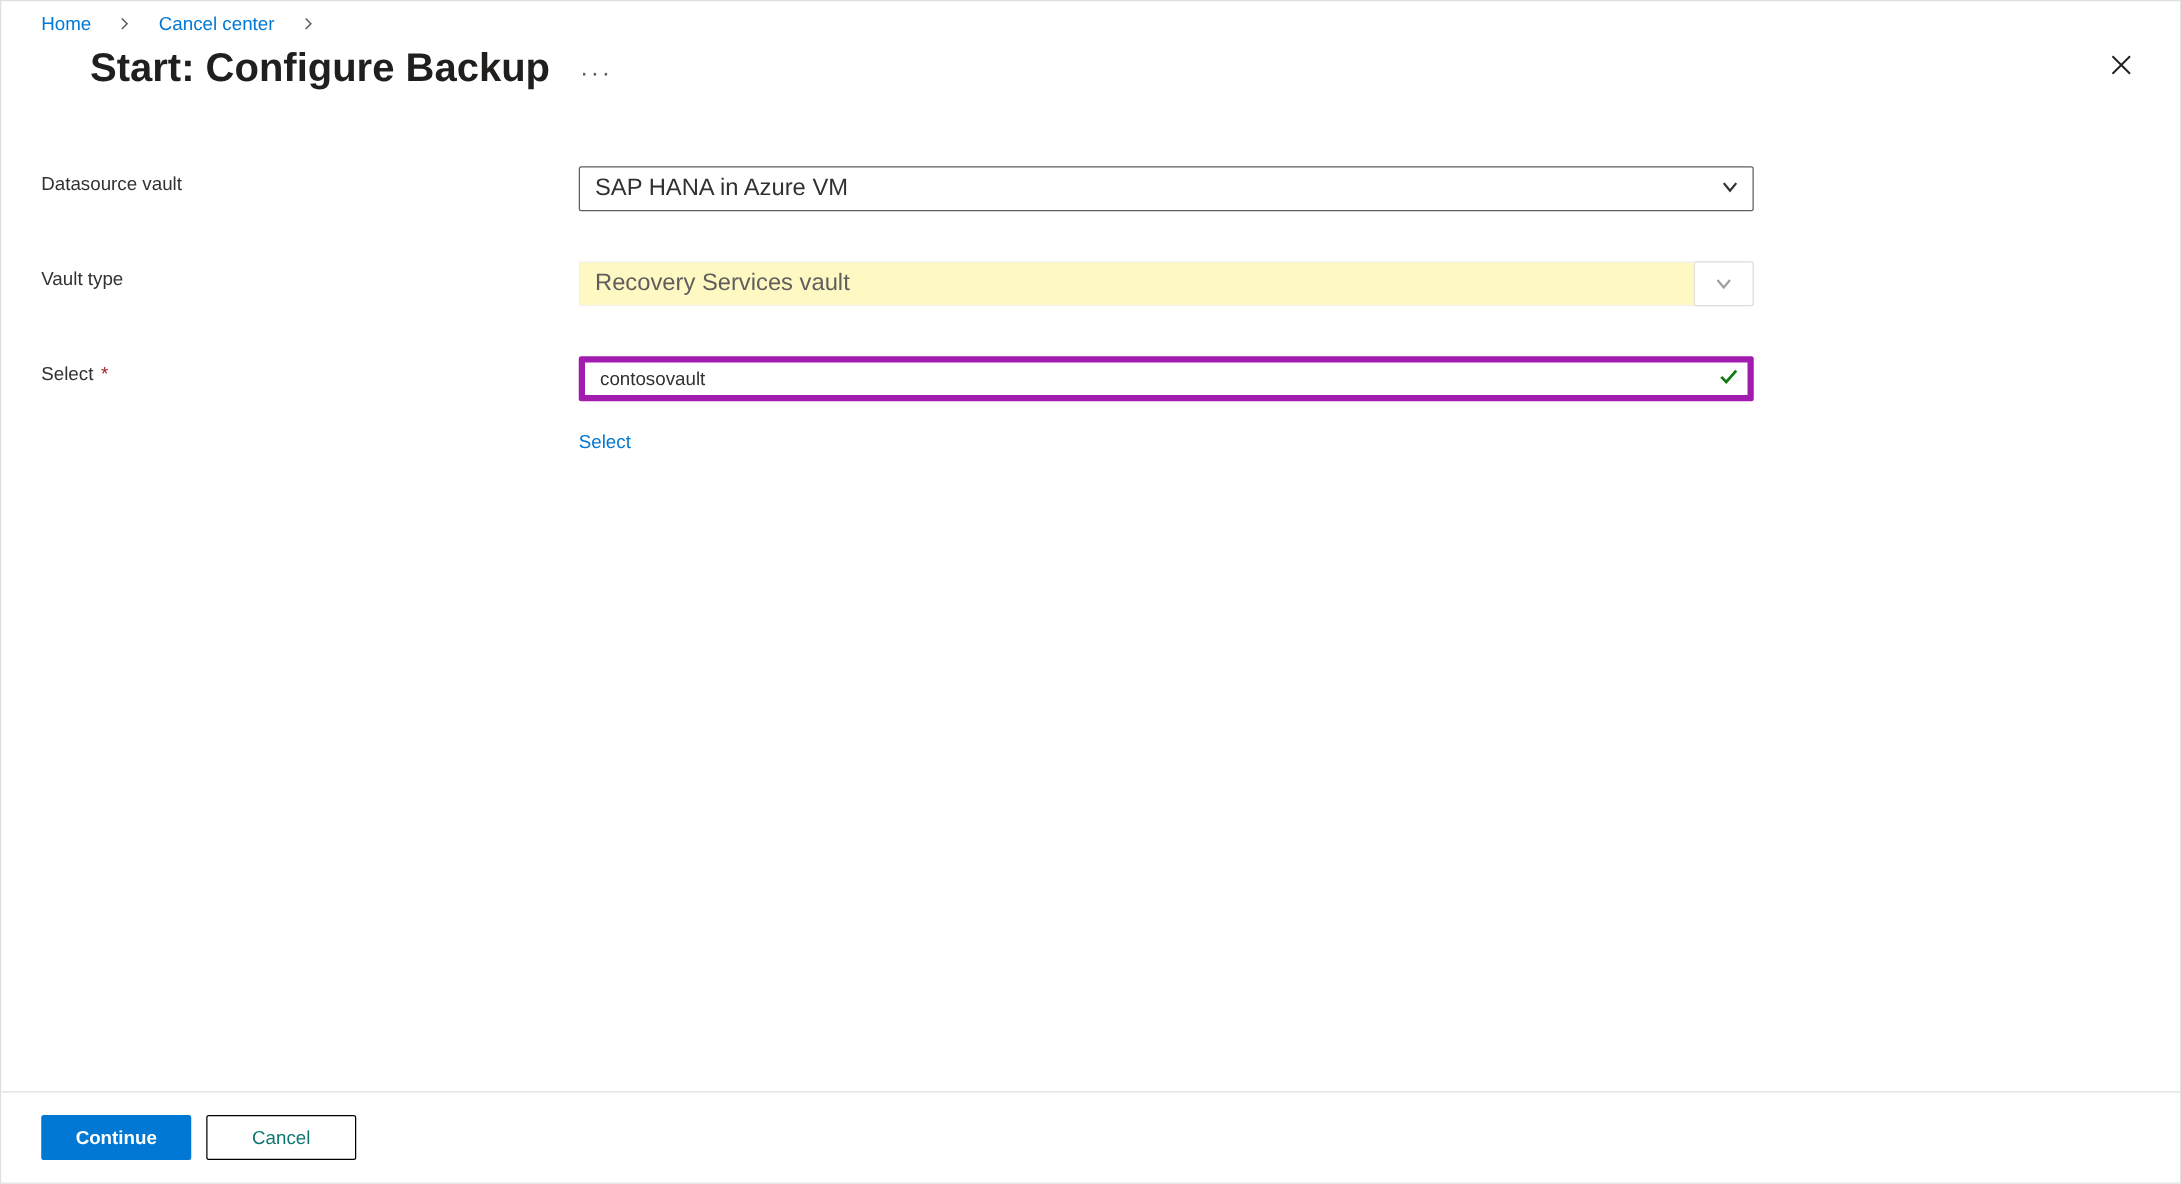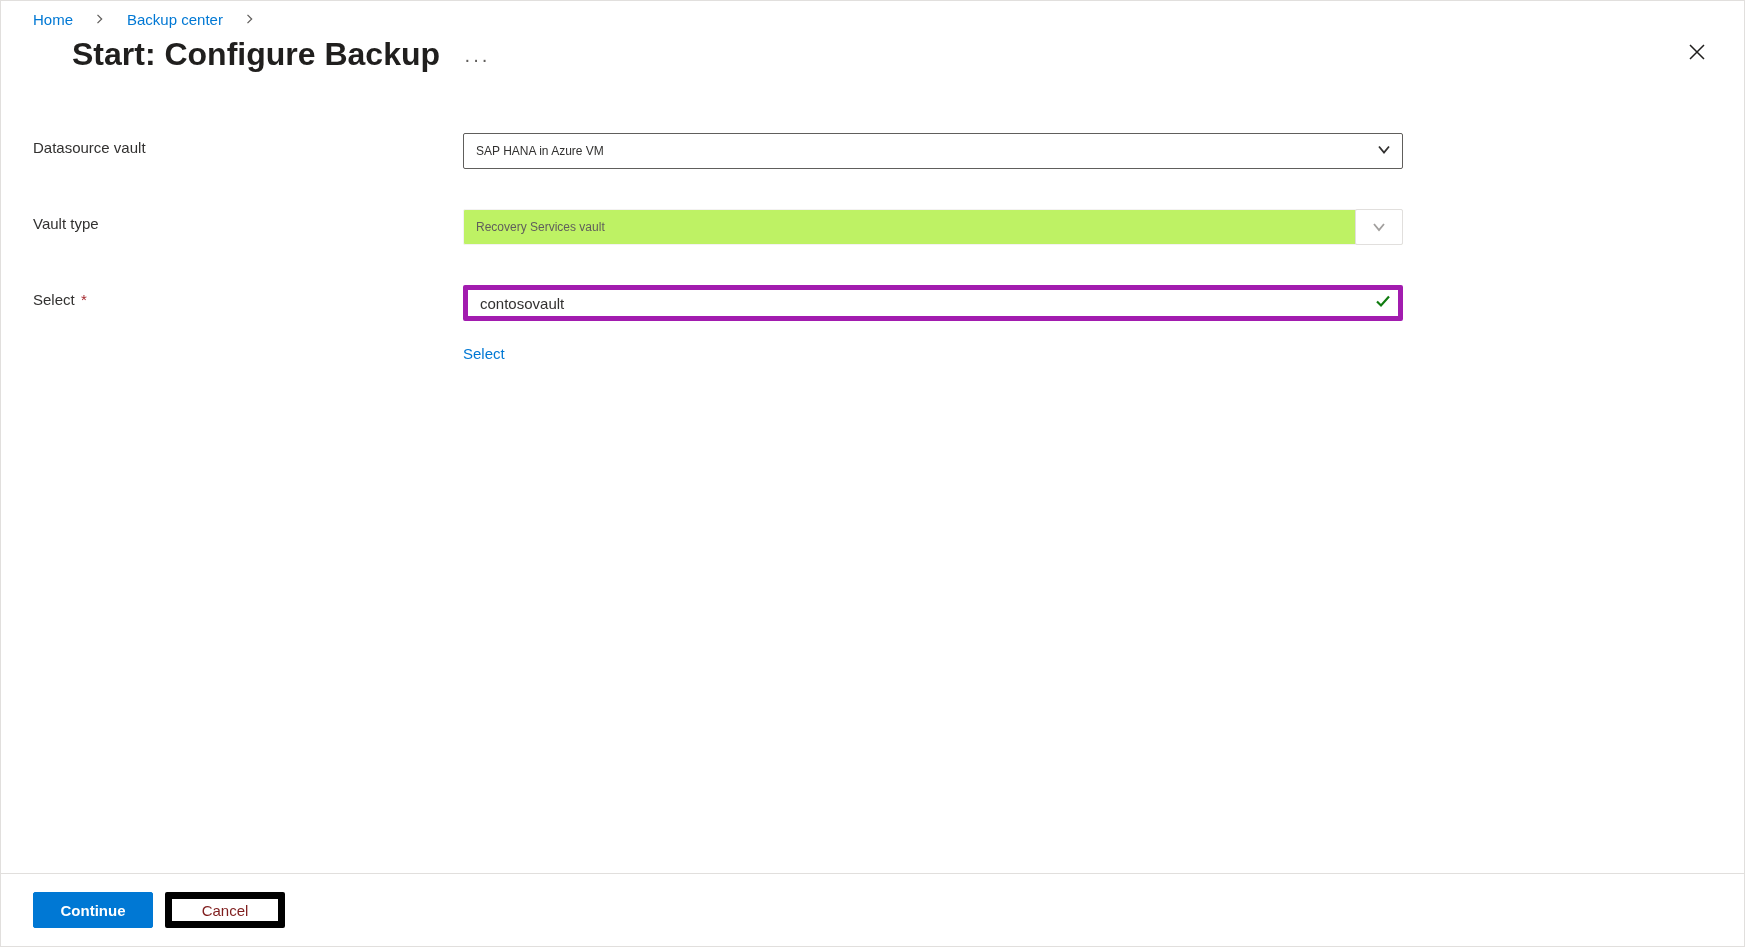--- a/index.html
+++ b/index.html
@@ -100,29 +100,29 @@
     .dropdown {
       position: relative;
       width: 100%;
     }
     .dropdown-input {
       width: 100%;
       height: 36px;
       border: 1px solid #605e5c;
       background: #ffffff;
       padding: 0 40px 0 12px;
-      font-size: 12px;
+      font-size: 19px;
       color: #323130;
       cursor: pointer;
       display: flex;
       align-items: center;
       border-radius: 2px;
     }
     .dropdown-input.disabled {
-      background: #bef264;
+      background: #fef9c3;
       border-color: #f3f2f1;
       color: #605e5c;
       cursor: not-allowed;
     }
     .dropdown-chevron {
       position: absolute;
       right: 12px;
       top: 50%;
       transform: translateY(-50%);
       pointer-events: none;
@@ -206,35 +206,35 @@
       font-family: inherit;
     }
     .btn-primary {
       background: #0078d4;
       color: #ffffff;
       border: 1px solid #0078d4;
       font-weight: 600;
     }
     .btn-secondary {
       background: #ffffff;
-      color: #7f1d1d;
-      border: 7px solid #000000;
+      color: #0f766e;
+      border: 1px solid #000000;
     }
   </style>
 </head>
 <body>
 
 <nav class="breadcrumb">
   <a>Home</a>
   <span class="chevron">
     <svg viewBox="0 0 12 12" width="10" height="10">
         <path d="M3 1 L8 6 L3 11" stroke="#605e5c" stroke-width="1.5" fill="none"></path>
       </svg>
   </span>
-  <a>Backup center</a>
+  <a>Cancel center</a>
   <span class="chevron">
     <svg viewBox="0 0 12 12" width="10" height="10">
         <path d="M3 1 L8 6 L3 11" stroke="#605e5c" stroke-width="1.5" fill="none"></path>
       </svg>
   </span>
 </nav>
 
 <div class="header-row">
   <div class="title-group">
     <h1 class="page-title">Start: Configure Backup</h1>

